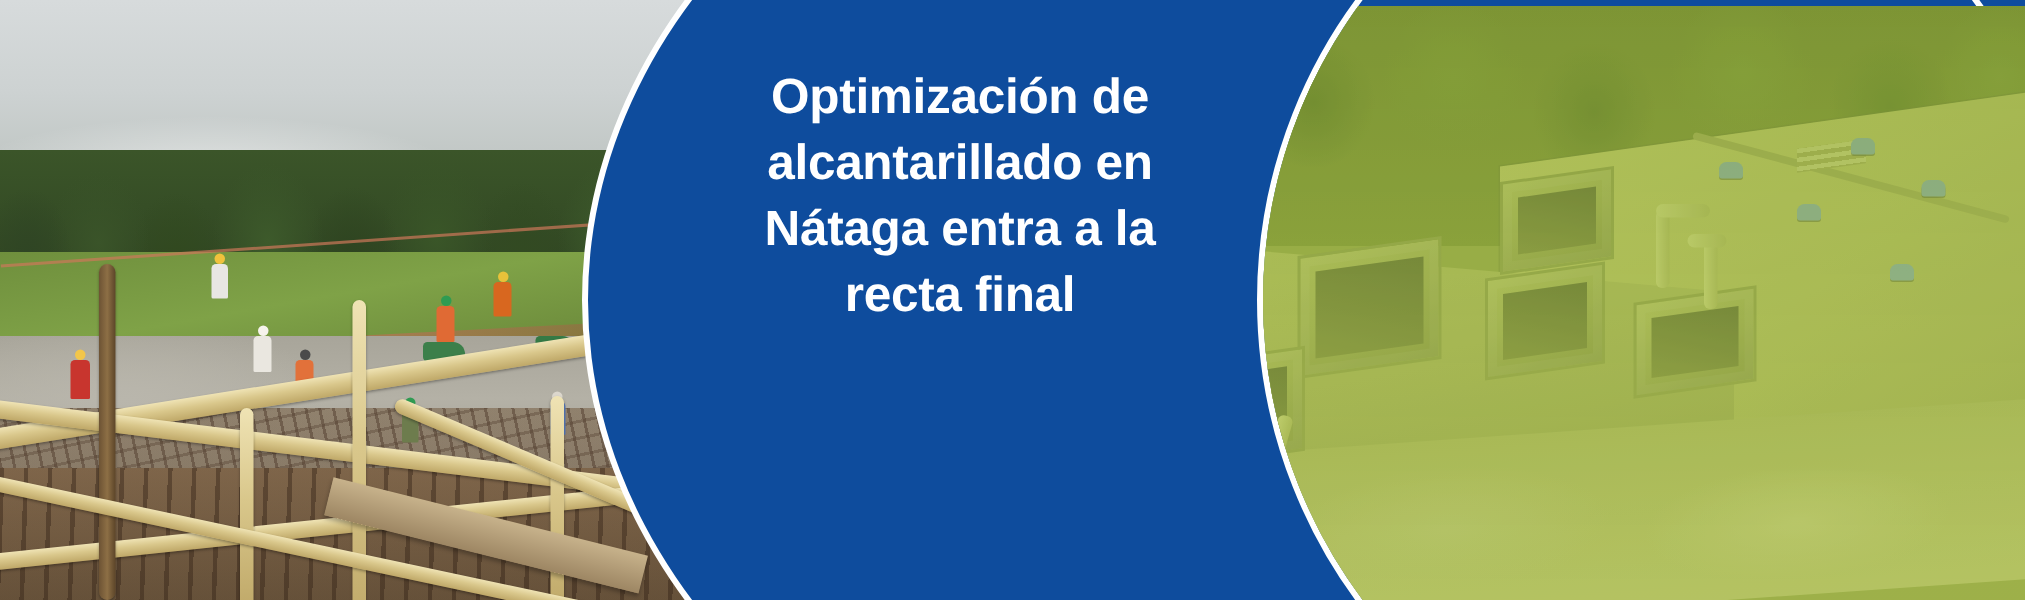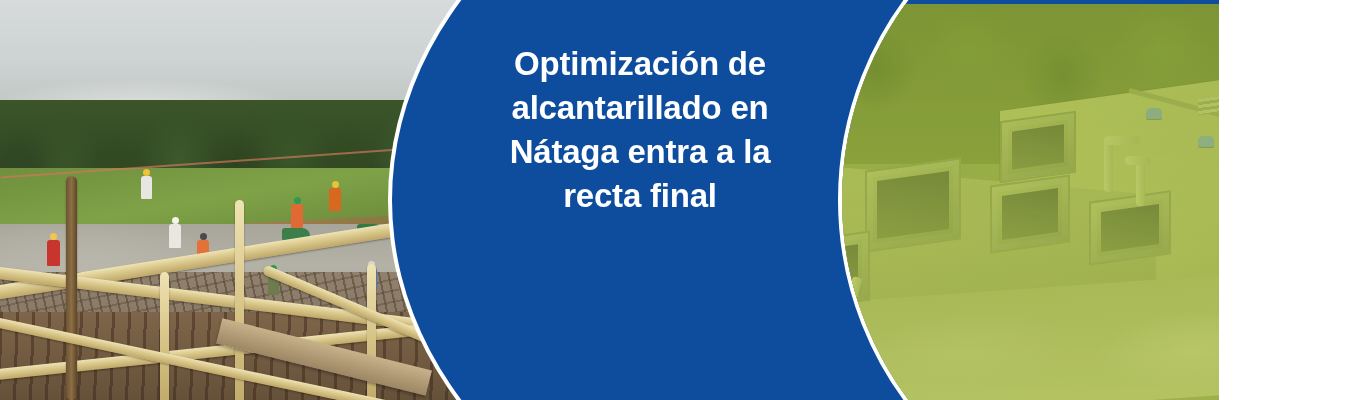--- a/index.html
+++ b/index.html
@@ -1,21 +1,21 @@
 <!DOCTYPE html>
 <html><head>
 <meta charset="utf-8">
 <title>Banner</title>
 <style>
   html,body{margin:0;padding:0;background:#fff;}
   body{font-family:"Liberation Sans","DejaVu Sans",sans-serif;}
 
   .banner{
     position:relative;
-    width:1219px;
+    width:1350px;
     height:400px;
     overflow:hidden;
     background:#0f766e;
   }
 
   
   .photo-left{
     position:absolute;
     left:0; top:0;
     width:470px; height:400px;

